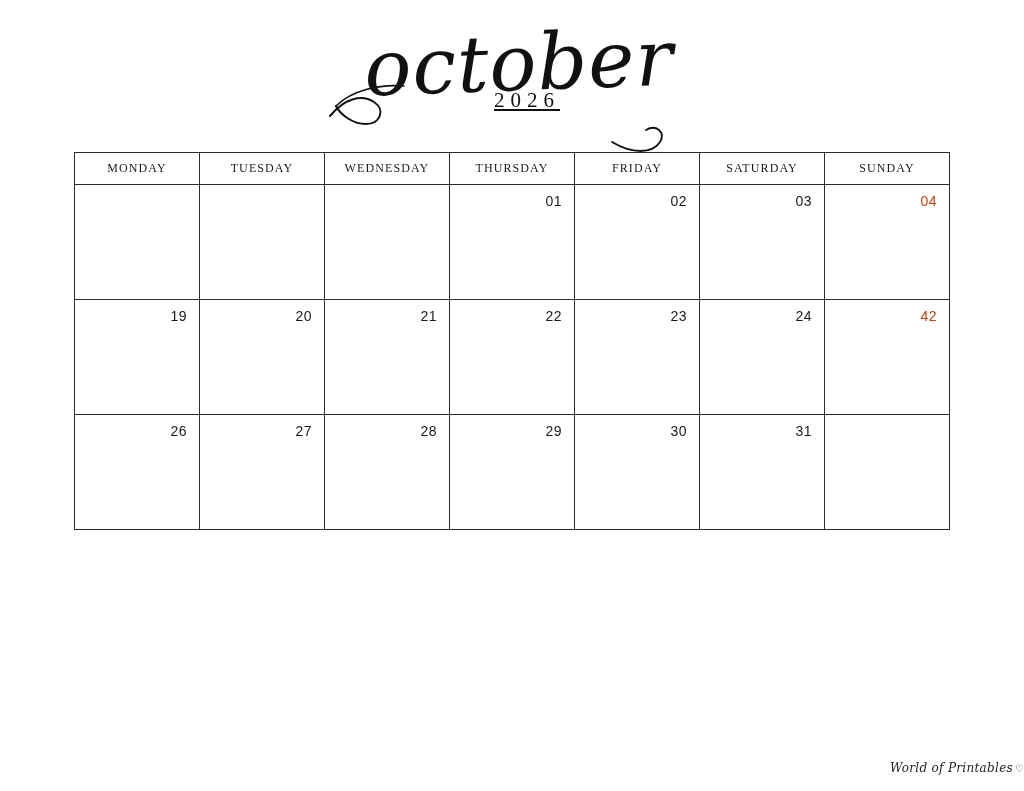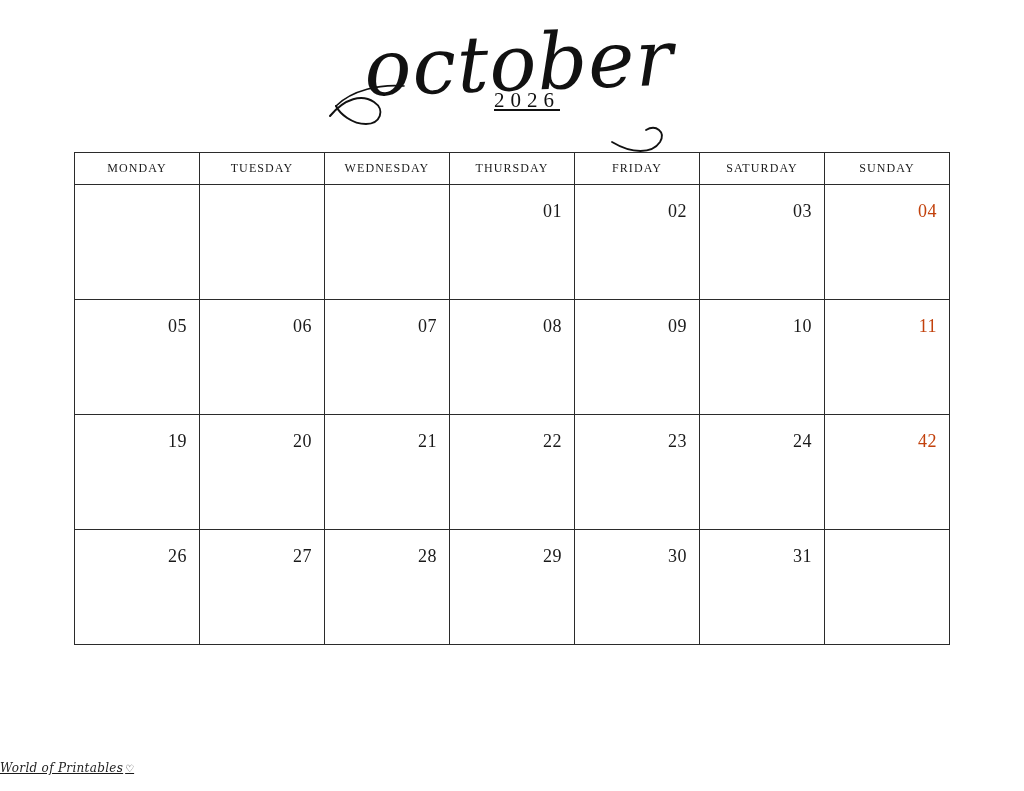--- a/index.html
+++ b/index.html
@@ -86,39 +86,38 @@
     vertical-align: middle;
     font-family: "Liberation Serif", serif;
   }
   .calendar td {
     height: 115px;
     vertical-align: top;
     position: relative;
   }
   .daynum {
     position: absolute;
-    top: 16px;
+    top: 8px;
     right: 12px;
-    font-size: 18px;
-    font-family: Liberation Serif, serif;
+    font-size: 14px;
+    font-family: Liberation Sans, sans-serif;
     color: #1a1a1a;
     letter-spacing: 0.5px;
   }
   .daynum.sunday {
     color: #c2410c;
   }
 
   
   .footer {
     position: absolute;
     left: 0;
     top: 758px;
     width: 1024px;
-    text-align: left;
-    text-decoration: underline;
+    text-align: right;
   }
   .footer-text {
     font-family: "DejaVu Serif", serif;
     font-style: italic;
     font-size: 12px;
     color: #222222;
     letter-spacing: 0.3px;
   }
   .heart {
     font-size: 10px;
@@ -172,43 +171,20 @@
           </td>
         <td>
             <span class="daynum">03</span>
           </td>
         <td>
             <span class="daynum sunday">04</span>
           </td>
       </tr>
       <tr>
         <td>
-            <span class="daynum">05</span>
-          </td>
-        <td>
-            <span class="daynum">06</span>
-          </td>
-        <td>
-            <span class="daynum">07</span>
-          </td>
-        <td>
-            <span class="daynum">08</span>
-          </td>
-        <td>
-            <span class="daynum">09</span>
-          </td>
-        <td>
-            <span class="daynum">10</span>
-          </td>
-        <td>
-            <span class="daynum sunday">11</span>
-          </td>
-      </tr>
-      <tr>
-        <td>
             <span class="daynum">19</span>
           </td>
         <td>
             <span class="daynum">20</span>
           </td>
         <td>
             <span class="daynum">21</span>
           </td>
         <td>
             <span class="daynum">22</span>

